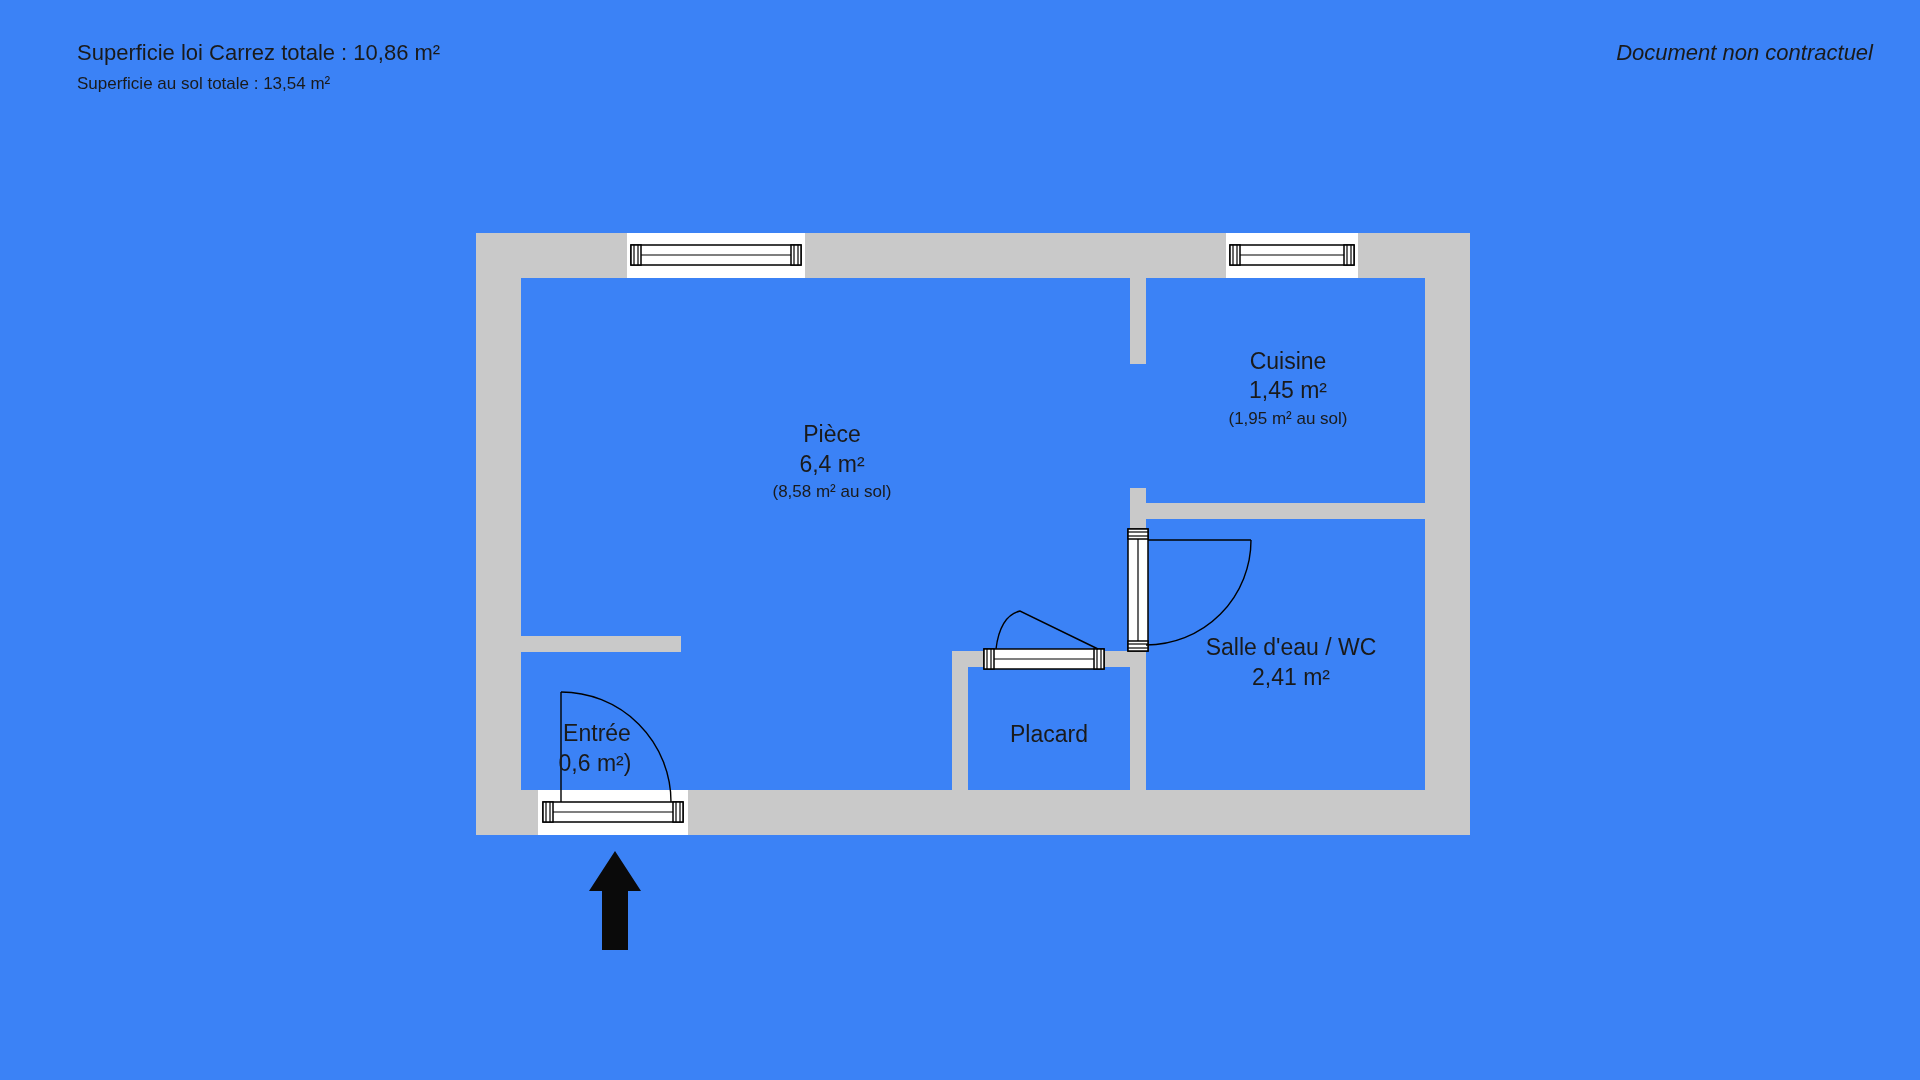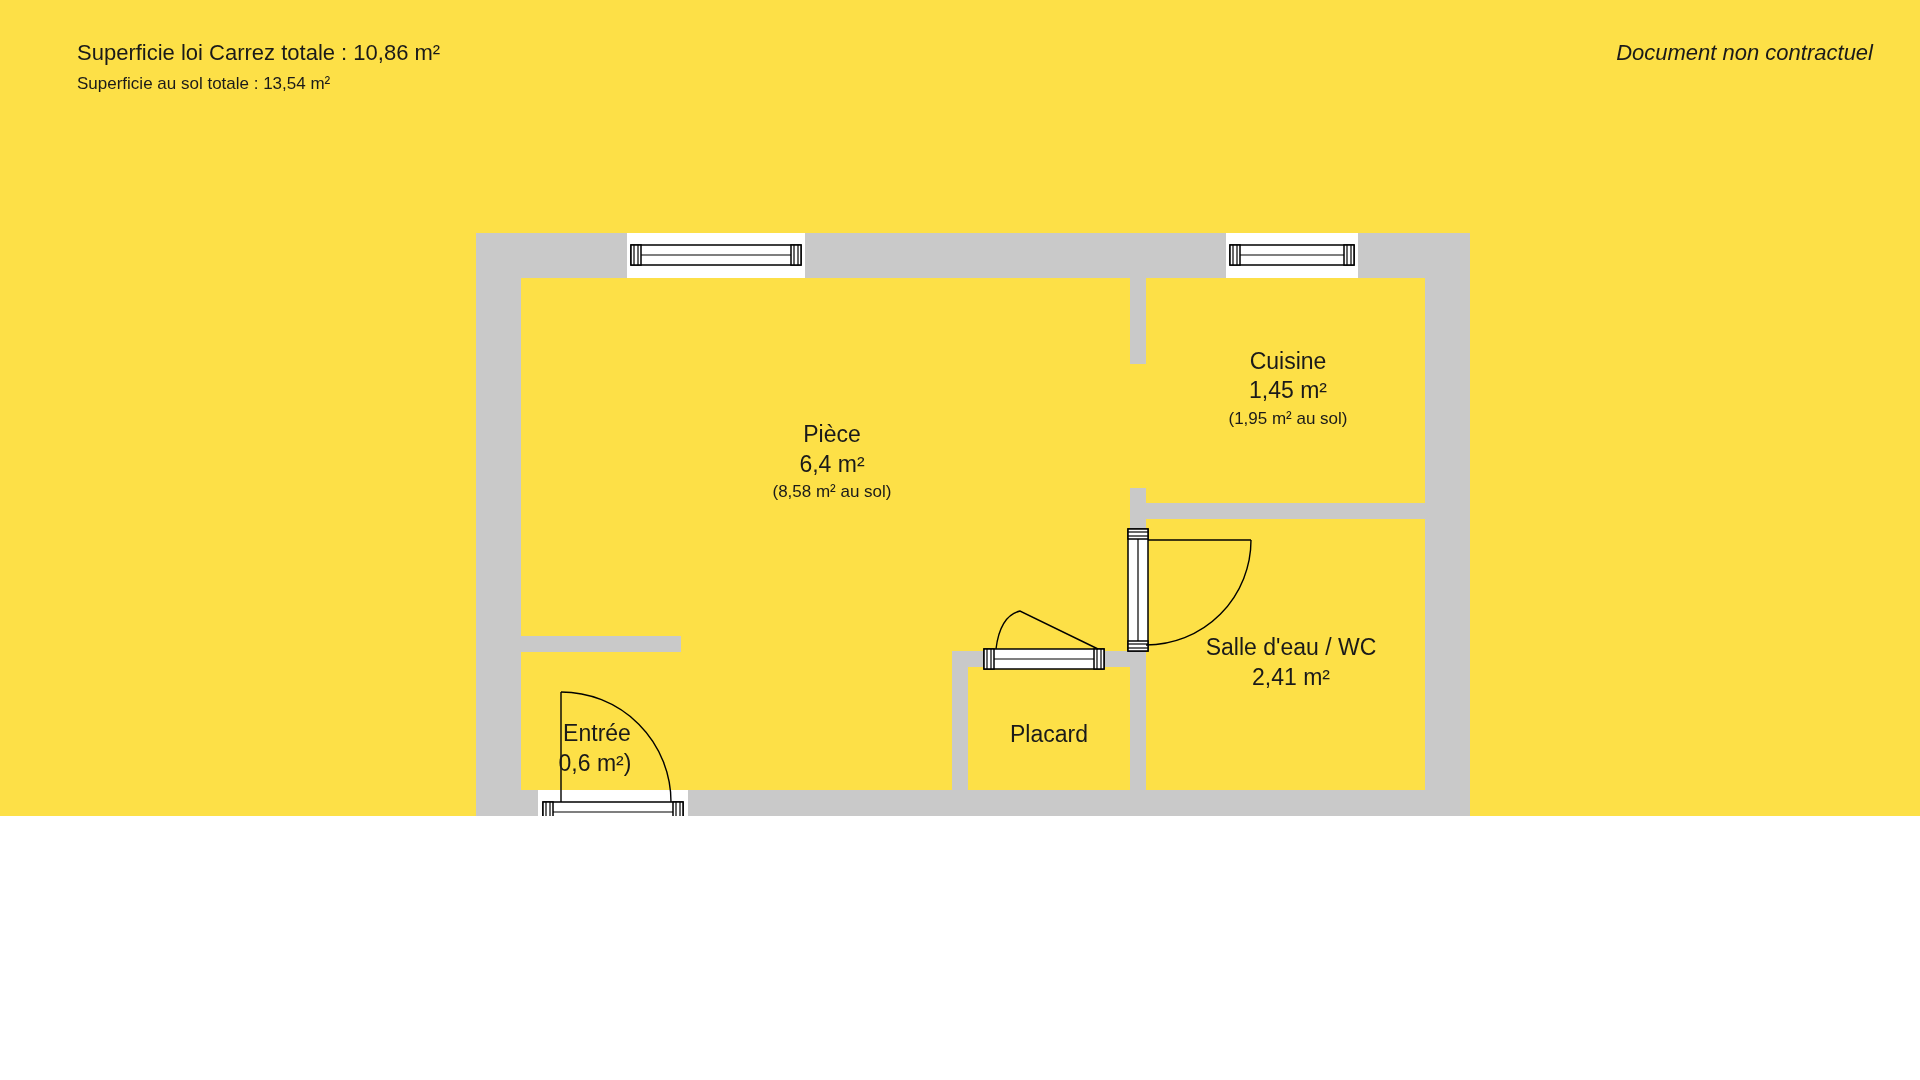--- a/index.html
+++ b/index.html
@@ -4,22 +4,22 @@
 <style>
   html, body {
     margin: 0;
     padding: 0;
     background: #ffffff;
     font-family: "Liberation Sans", sans-serif;
   }
   .page {
     position: relative;
     width: 1920px;
-    height: 816px;
-    background: #fde047;
+    height: 1080px;
+    background: #3b82f6;
     overflow: hidden;
     text-decoration: underline;
   }
   svg text {
     fill: #1a1a1a;
   }
   .hdr1 { font-size: 22px; }
   .hdr2 { font-size: 17px; }
   .hdr-right { font-size: 22px; font-style: italic; }
   .room-name { font-size: 23px; }

